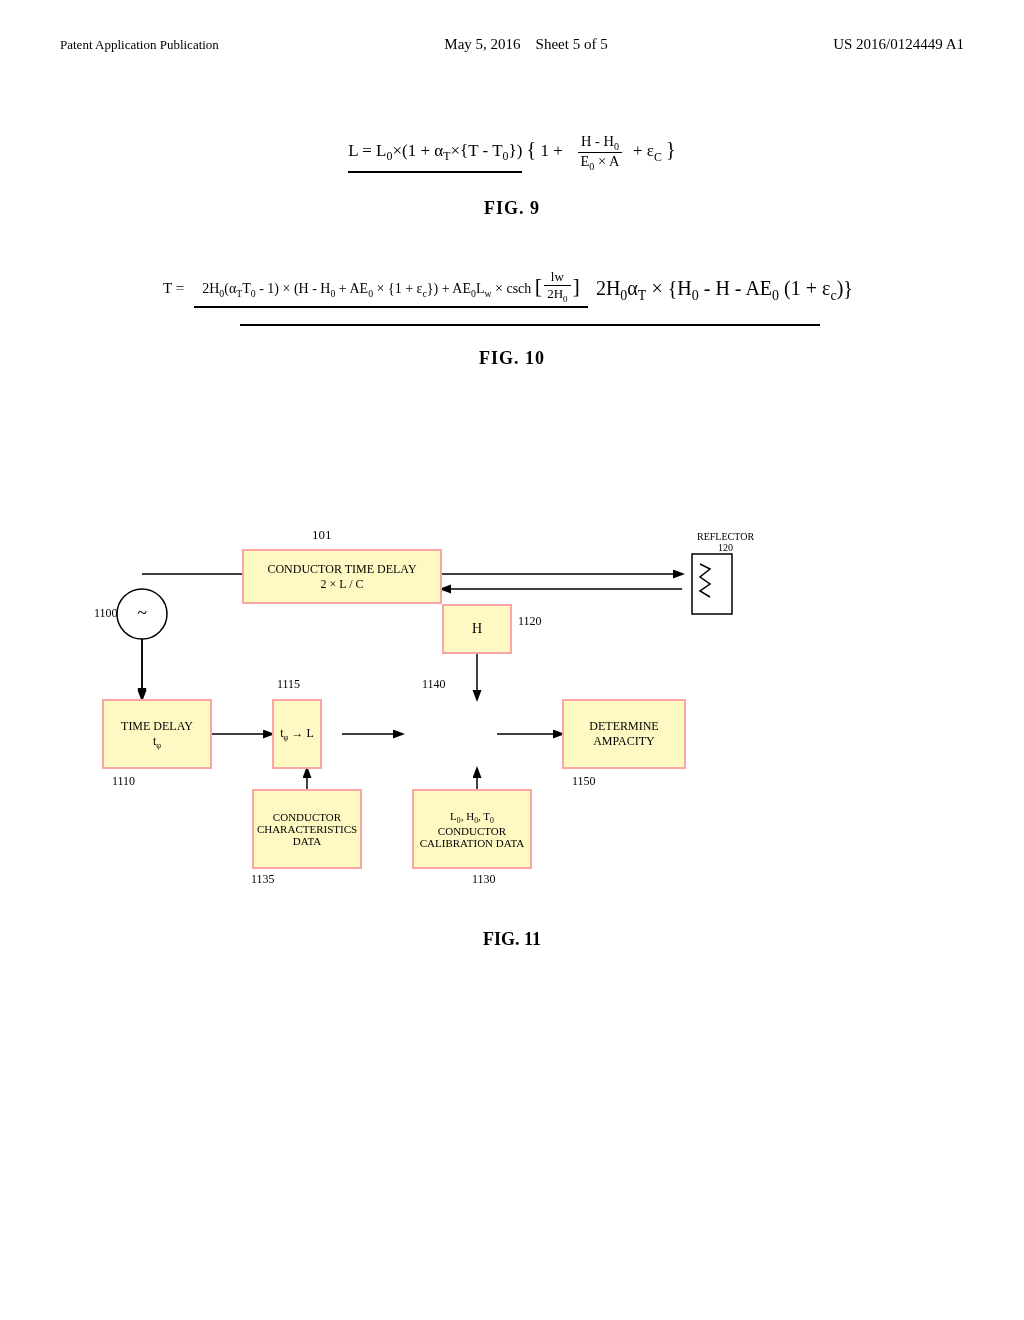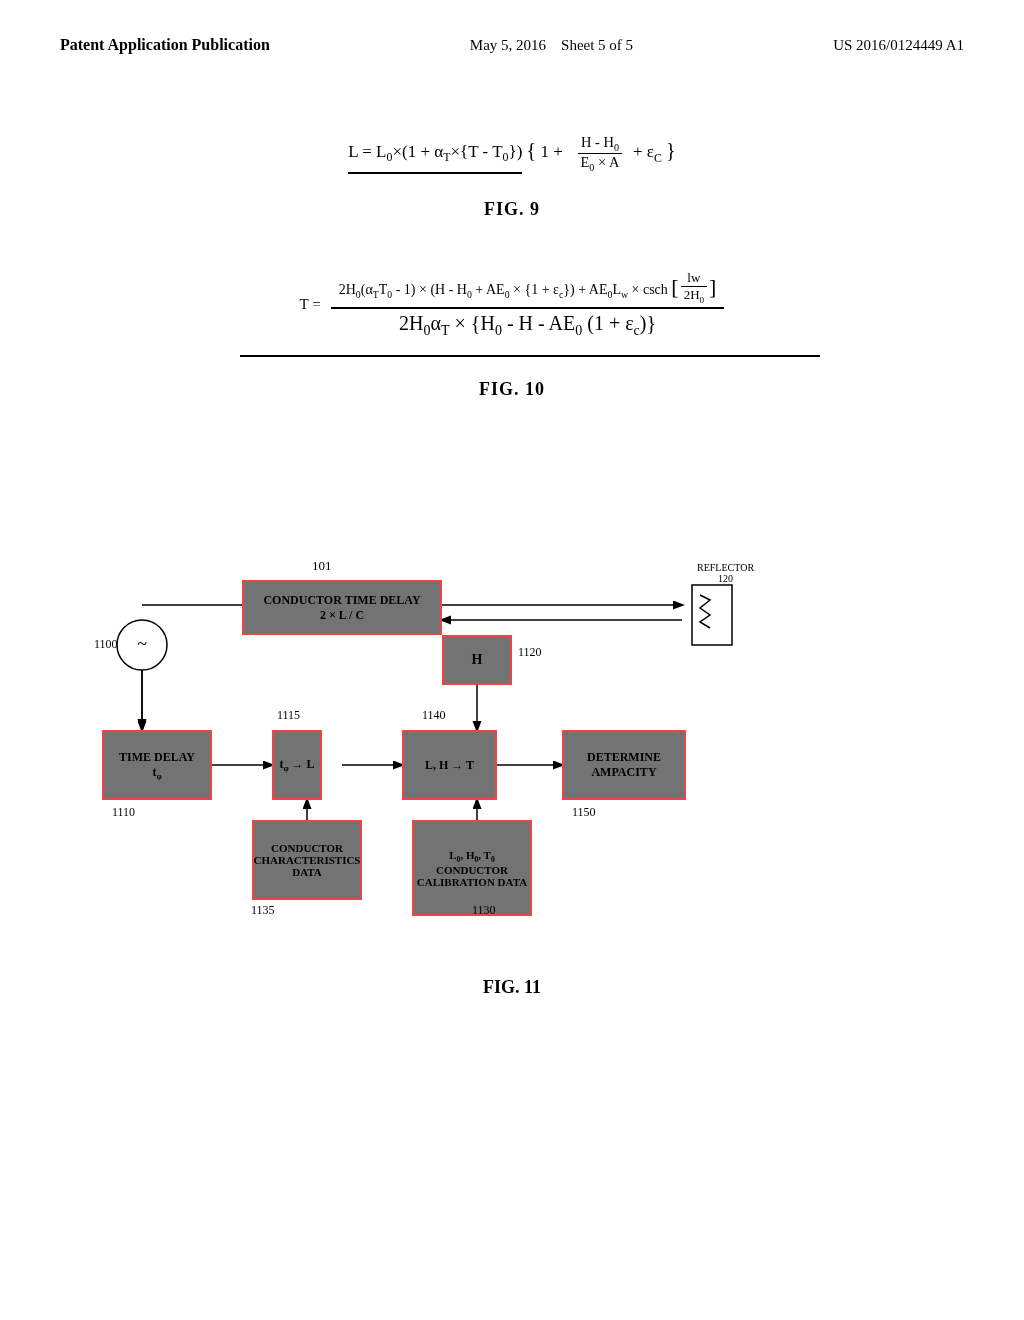--- a/index.html
+++ b/index.html
@@ -13,21 +13,21 @@
     }
 
     
     .header {
       display: flex;
       justify-content: space-between;
       align-items: baseline;
       padding: 36px 60px 0 60px;
       font-size: 15px;
     }
-    .header-left { font-weight: bold; font-size: 16px; }
+    .header-left { font-weight: normal; font-size: 13px; }
     .header-center { font-size: 15px; }
     .header-right { font-size: 15px; }
 
     
     .content {
       padding: 40px 60px 40px 60px;
     }
 
     
     .fig9-container {
@@ -43,21 +43,20 @@
     }
 
     
     .fig10-container {
       text-align: center;
       margin-top: 50px;
       margin-bottom: 10px;
     }
     .fig10-fraction {
       display: inline-flex;
-      flex-direction: column;
       align-items: center;
       vertical-align: middle;
       font-family: Liberation Serif, serif;
     }
     .fig10-numerator {
       border-bottom: 2px solid #000;
       padding-bottom: 3px;
       padding-left: 8px;
       padding-right: 8px;
       white-space: nowrap;
@@ -83,28 +82,28 @@
       gap: 4px;
     }
     .fig10-t-label {
       font-size: 15px;
       margin-right: 6px;
       align-self: center;
     }
 
     .block {
       position: absolute;
-      border: 2px solid #ef4444;
-      background: #737373;
+      border: 2px solid #fca5a5;
+      background: #fef9c3;
       display: flex;
       align-items: center;
       justify-content: center;
       text-align: center;
       font-size: 13px;
-      font-weight: bold;
+      font-weight: normal;
     }
 
     
     .fig11-svg {
       position: absolute;
       top: 0;
       left: 0;
       width: 100%;
       height: 100%;
       pointer-events: none;
@@ -274,23 +273,20 @@
       </div>
 
       <div style="position:absolute; left:30px; top:355px; font-size:12px;">1110</div>
 
       <div class="block" style="left:190px; top:280px; width:50px; height:70px; font-size:12px;">
         <div>t<sub>φ</sub> → L</div>
       </div>
 
       <div style="position:absolute; left:195px; top:258px; font-size:12px;">1115</div>
 
-      <div class="block" style="left:320px; top:280px; width:95px; height:70px; font-size:12px;">
-        <div>L, H → T</div>
-      </div>
 
       <div style="position:absolute; left:340px; top:258px; font-size:12px;">1140</div>
 
       <div class="block" style="left:480px; top:280px; width:124px; height:70px; font-size:12px;">
         <div>
           <div>DETERMINE</div>
           <div>AMPACITY</div>
         </div>
       </div>
 
@@ -299,35 +295,35 @@
       <div class="block" style="left:170px; top:370px; width:110px; height:80px; font-size:11px;">
         <div>
           <div>CONDUCTOR</div>
           <div>CHARACTERISTICS</div>
           <div>DATA</div>
         </div>
       </div>
 
       <div style="position:absolute; left:169px; top:453px; font-size:12px;">1135</div>
 
-      <div class="block" style="left:330px; top:370px; width:120px; height:96px; font-size:11px;">
+      <div class="block" style="left:330px; top:370px; width:120px; height:80px; font-size:11px;">
         <div>
           <div>L<sub>0</sub>, H<sub>0</sub>, T<sub>0</sub></div>
           <div>CONDUCTOR</div>
           <div>CALIBRATION DATA</div>
         </div>
       </div>
 
       <div style="position:absolute; left:390px; top:453px; font-size:12px;">1130</div>
 
       <div style="position:absolute; left:615px; top:112px; font-size:10px; text-align:center;">
         <div>REFLECTOR</div>
         <div>120</div>
       </div>
 
     </div>
 
-    <div style="text-align:center; margin-top:27px;">
+    <div style="text-align:center; margin-top:10px;">
       <span style="font-size:18px; font-weight:bold;">FIG. 11</span>
     </div>
   </div>
 
 </div>
 
 </body></html>

